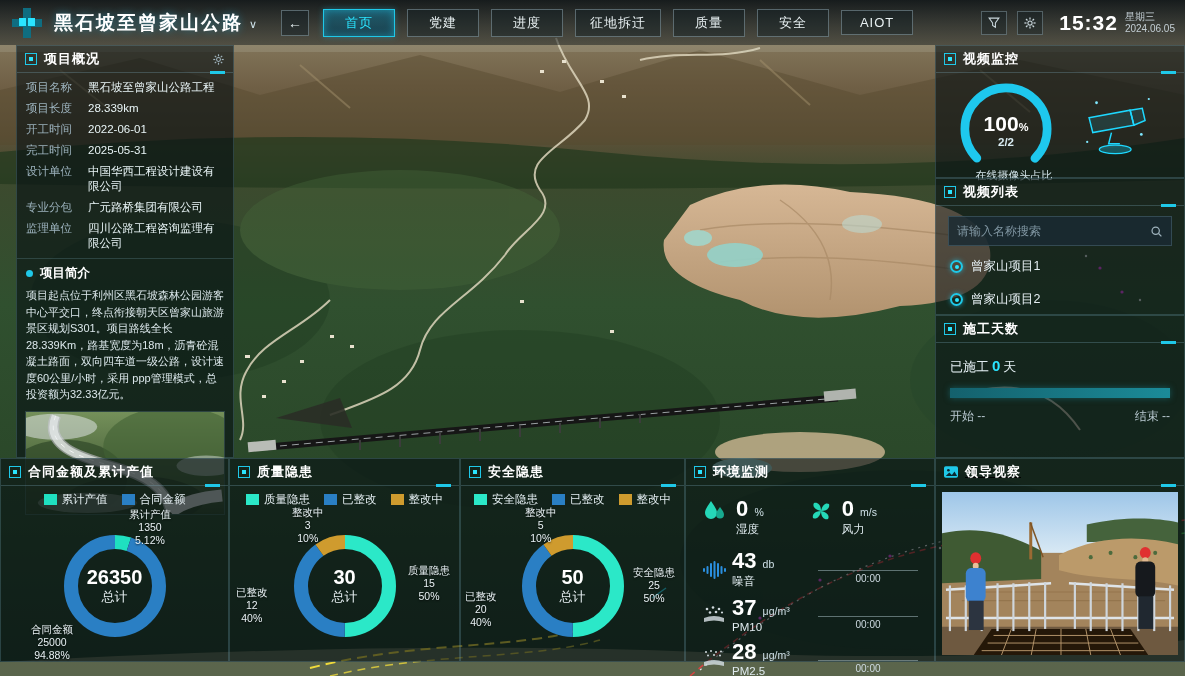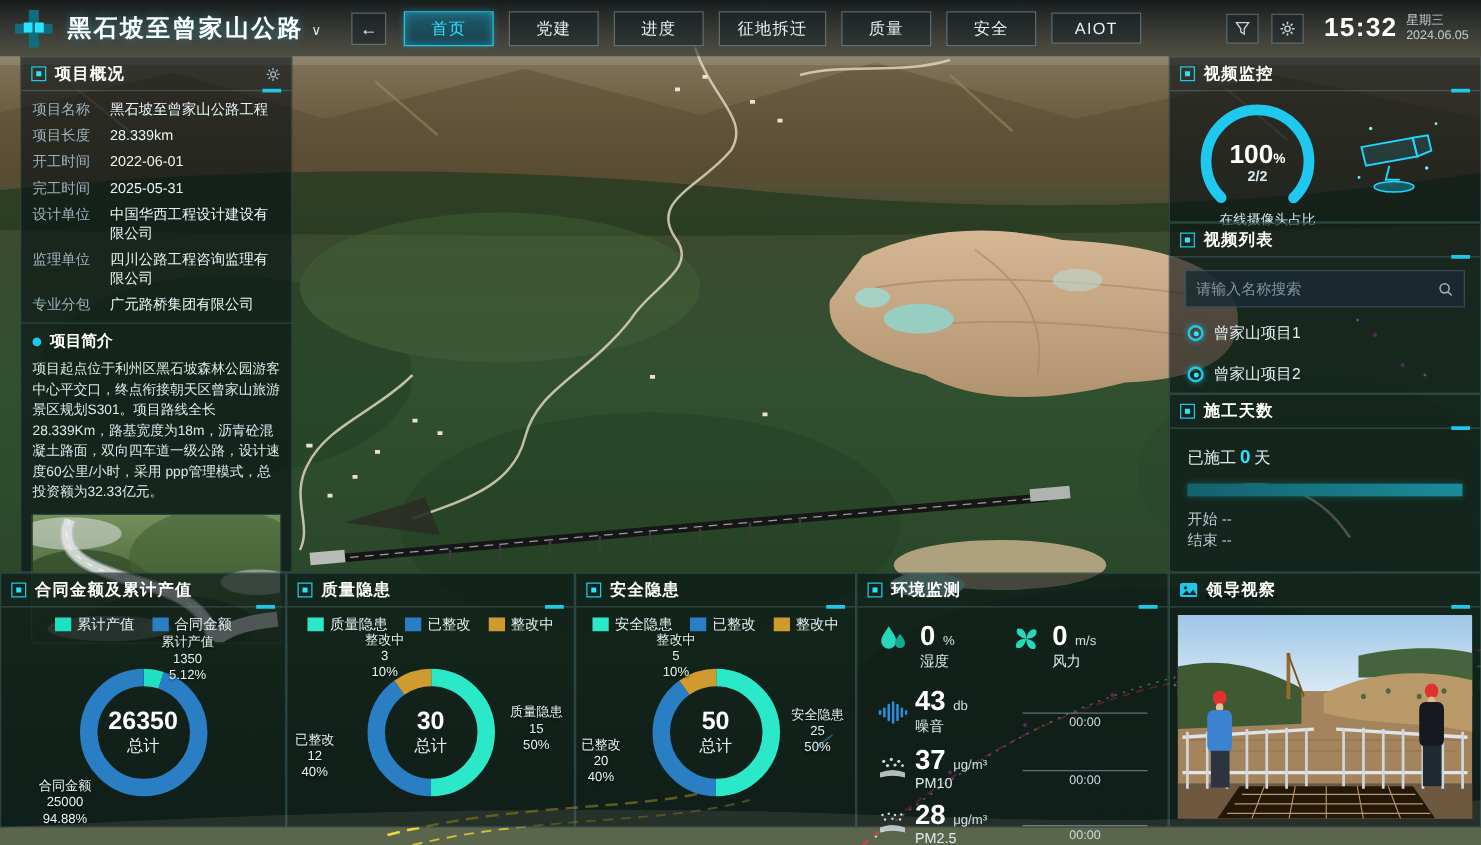--- a/index.html
+++ b/index.html
@@ -89,21 +89,21 @@
     box-shadow:0 0 5px rgba(30,200,240,.6); }
   .cam-dot::after { content:""; position:absolute; left:2.5px; top:2.5px; width:4px; height:4px;
     border-radius:50%; background:#2ae4ff; }
 
   .p-days { left:935px; top:315px; width:250px; height:143px; }
   .days-line { padding:14px 14px 10px; color:#e2edf1; font-size:13px; }
   .days-num { color:#2ae4ff; font-weight:bold; font-size:15px; padding:0 3px; }
   .days-bar { margin:2px 14px 0; height:10px;
     background:linear-gradient(90deg,#14616d,#1b8b99); box-shadow:0 0 6px rgba(27,139,153,.5); }
   .days-range { display:flex; justify-content:space-between; padding:10px 14px; color:#b9c9d1;
-    font-size:12px;flex-direction:column; }
+    font-size:12px; }
 
   
   .p-b1 { left:0;   top:458px; width:229px; height:204px; }
   .p-b2 { left:229px; top:458px; width:231px; height:204px; }
   .p-b3 { left:460px; top:458px; width:225px; height:204px; }
   .p-b4 { left:685px; top:458px; width:250px; height:204px; }
   .p-b5 { left:935px; top:458px; width:250px; height:204px;text-decoration:underline; }
 
   .donut-wrap { position:relative; height:175px; }
   .legend { position:absolute; top:6px; left:0; right:0; display:flex; justify-content:center;
@@ -331,26 +331,26 @@
         </div>
       <div class="kv-row">
           <span class="kv-label">完工时间</span>
           <span class="kv-value">2025-05-31</span>
         </div>
       <div class="kv-row">
           <span class="kv-label">设计单位</span>
           <span class="kv-value">中国华西工程设计建设有限公司</span>
         </div>
       <div class="kv-row">
+          <span class="kv-label">专业分包</span>
+          <span class="kv-value">广元路桥集团有限公司</span>
+        </div>
+      <div class="kv-row">
           <span class="kv-label">监理单位</span>
           <span class="kv-value">四川公路工程咨询监理有限公司</span>
-        </div>
-      <div class="kv-row">
-          <span class="kv-label">专业分包</span>
-          <span class="kv-value">广元路桥集团有限公司</span>
         </div>
     </div>
     <div class="sec-div"></div>
     <div class="intro-hd">
       <span class="intro-dot"></span>
       <span class="intro-title">项目简介</span>
     </div>
     <div class="intro-text">项目起点位于利州区黑石坡森林公园游客中心平交口，终点衔接朝天区曾家山旅游景区规划S301。项目路线全长28.339Km，路基宽度为18m，沥青砼混凝土路面，双向四车道一级公路，设计速度60公里/小时，采用 ppp管理模式，总投资额为32.33亿元。</div>
     <div class="intro-photo">
       <svg viewBox="0 0 200 110" preserveAspectRatio="none">

